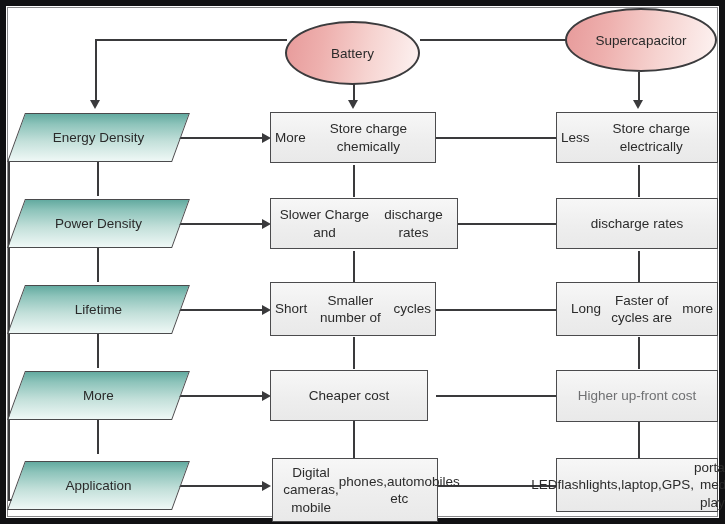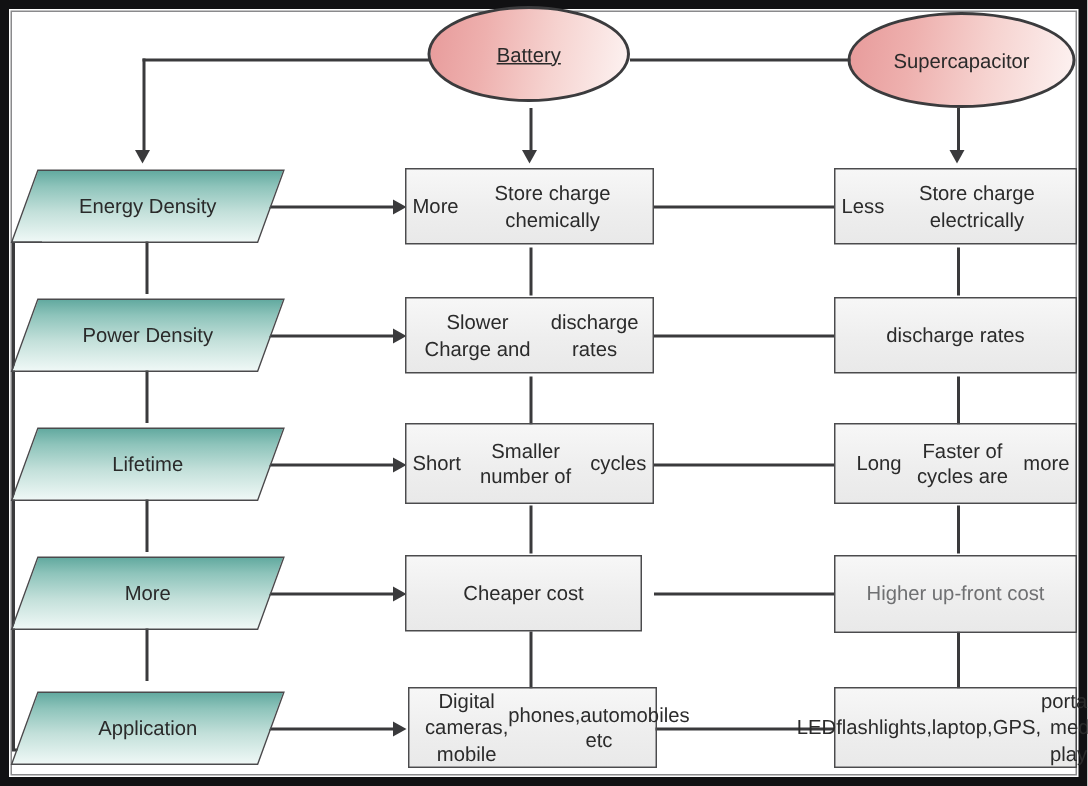--- a/index.html
+++ b/index.html
@@ -106,21 +106,21 @@
   <div class="ln v" style="left:353px;top:165px;height:32px;"></div>
   <div class="ln v" style="left:353px;top:251px;height:32px;"></div>
   <div class="ln v" style="left:353px;top:337px;height:32px;"></div>
   <div class="ln v" style="left:353px;top:421px;height:38px;"></div>
 
   <div class="ln v" style="left:638px;top:165px;height:32px;"></div>
   <div class="ln v" style="left:638px;top:251px;height:32px;"></div>
   <div class="ln v" style="left:638px;top:337px;height:32px;"></div>
   <div class="ln v" style="left:638px;top:421px;height:38px;"></div>
 
-  <div class="ellipse" style="left:285px;top:4px;width:135px;height:64px;text-decoration:underline;">
+  <div class="ellipse" style="left:285px;top:21px;width:135px;height:64px;">
     <span>Battery</span>
   </div>
 
   <div class="ellipse" style="left:565px;top:8px;width:152px;height:64px;">
     <span>Supercapacitor</span>
   </div>
 
   <div class="para-wrap" style="left:16px;top:113px;width:165px;height:49px;">
     <div class="para"></div>
     <div class="para-label">Energy Density</div>
@@ -144,36 +144,36 @@
   <div class="para-wrap" style="left:16px;top:461px;width:165px;height:49px;">
     <div class="para"></div>
     <div class="para-label">Application</div>
   </div>
 
   <div class="box" style="left:270px;top:112px;width:166px;height:51px;">
       <span>More</span>
       <br>
       <span>Store charge chemically</span>
     </div>
-  <div class="box" style="left:270px;top:198px;width:166px;height:51px;">
+  <div class="box" style="left:270px;top:198px;width:188px;height:51px;">
       <span>Slower Charge and</span>
       <br>
       <span>discharge rates</span>
     </div>
   <div class="box" style="left:270px;top:282px;width:166px;height:54px;">
       <span>Short</span>
       <br>
       <span>Smaller number of</span>
       <br>
       <span>cycles</span>
     </div>
   <div class="box" style="left:270px;top:370px;width:158px;height:51px;">
       <span>Cheaper cost</span>
     </div>
-  <div class="box" style="left:272px;top:458px;width:166px;height:54px;padding-left:37px;">
+  <div class="box" style="left:272px;top:458px;width:166px;height:64px;padding-left:37px;">
       <span>Digital cameras, mobile</span>
       <br>
       <span>phones,automobiles etc</span>
     </div>
 
   <div class="box" style="left:556px;top:112px;width:162px;height:51px;">
       <span>Less</span>
       <br>
       <span>Store charge electrically</span>
     </div>

